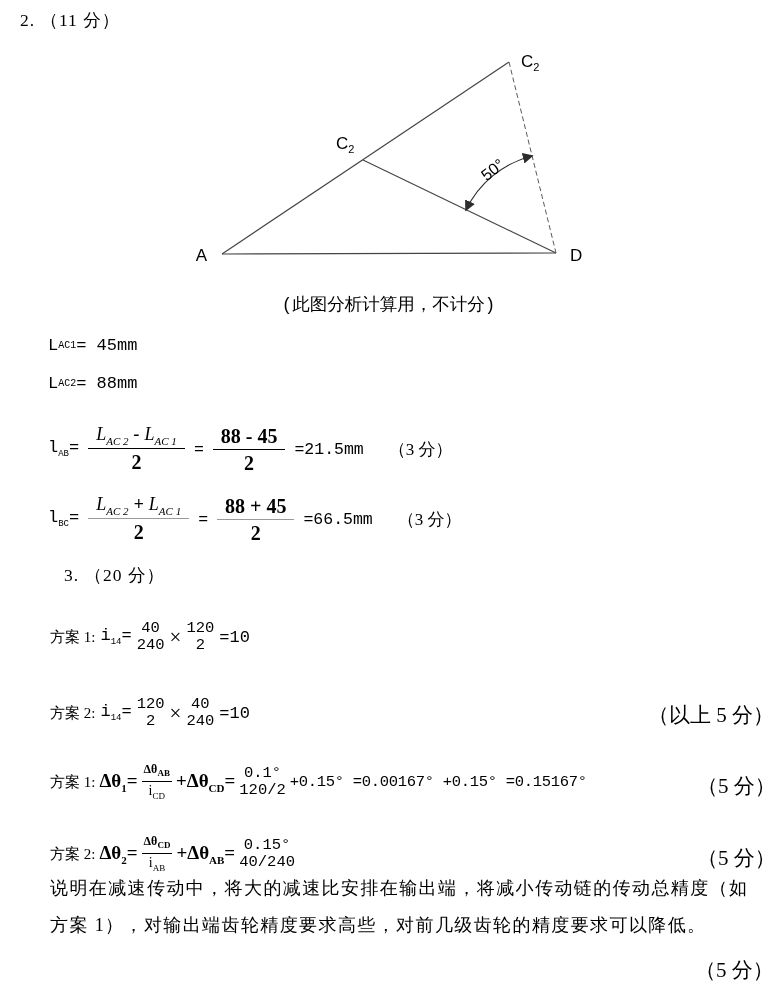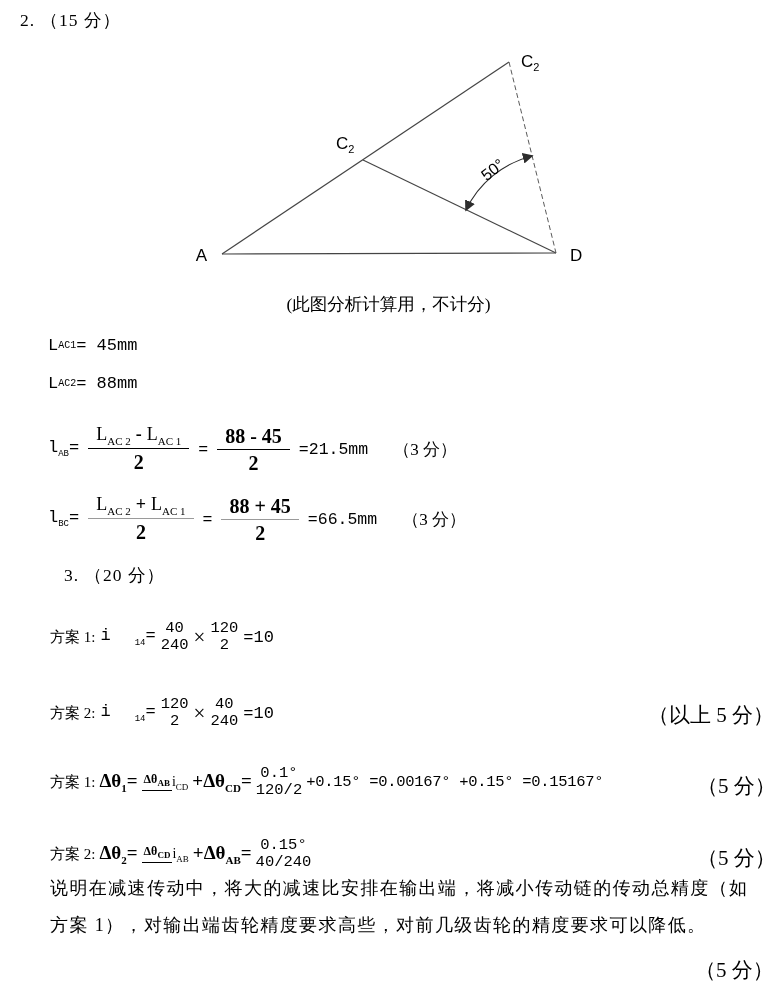--- a/index.html
+++ b/index.html
@@ -19,64 +19,64 @@
   .tinysub { font-size:10px; vertical-align:sub; line-height:1; }
 
   
   .eq { gap:9px; }
   .eq .lhs { font-size:17px; }
   .eq .lhs sub { font-size:9px; line-height:1; }
   .frac { display:inline-flex; flex-direction:column; align-items:center; text-align:center; }
   .frac .num { padding:0 8px 2px; border-bottom:1.6px solid #000; line-height:1.1; }
   .frac .den { padding-top:2px; line-height:1.1; }
   .frac.grey .num { border-bottom-color:#9a9a9a; }
-  .symnum { font-size:18px; }
+  .symnum { font-size:18px;font-style:italic; }
   .symnum sub { font-size:11px; line-height:1; }
   .symnum .op { margin:0 5px; font-weight:bold; }
   .bignum { font-size:20px; font-weight:bold; }
   .bigden { font-size:20px; font-weight:bold; }
   .res { font-size:16.5px; }
   .score-inline { margin-left:16px; font-size:17px; }
 
   
   .stack { display:inline-flex; flex-direction:column; align-items:center; line-height:1.12;
            font-family:"Liberation Mono","DejaVu Sans Mono",monospace; font-size:15.5px; }
 
   
   .ratio { gap:5px; font-size:17px; }
   .ratio .ivar { font-family:"Liberation Mono","DejaVu Sans Mono",monospace; font-size:17px; }
-  .ratio .ivar sub { font-size:9px; line-height:1;margin-left:24px; }
+  .ratio .ivar sub { font-size:9px; line-height:1; }
   .times { font-size:21px; font-family:"Liberation Serif","DejaVu Serif",serif; }
 
   
   .acc { gap:4px; }
   .dtheta { font-family:"Liberation Serif","DejaVu Serif",serif; font-weight:bold; font-size:19px; }
   .dtheta sub { font-size:11px; font-weight:bold; line-height:1; }
-  .sfrac { display:inline-flex; flex-direction:row; align-items:center; line-height:1;
+  .sfrac { display:inline-flex; flex-direction:column; align-items:center; line-height:1;
            font-family:"Liberation Serif","DejaVu Serif",serif;justify-content:space-between; }
   .sfrac .snum { font-size:12px; font-weight:bold; border-bottom:1px solid #000; padding:0 2px 2px; }
   .sfrac .snum sub { font-size:9px; line-height:1; }
   .sfrac .sden { font-size:14px; padding-top:2px; }
   .sfrac .sden sub { font-size:9px; line-height:1; }
   .tail { font-size:15.5px; letter-spacing:-0.3px; }
   .score-abs { position:absolute; font-size:21px; white-space:nowrap;text-align:right; }
 
-  .caption { width:777px; justify-content:center; font-size:17.5px; }
+  .caption { width:777px; justify-content:center; font-size:17.5px;font-family:Liberation Mono, monospace; }
 
   .para { position:absolute; left:50px; top:870px; width:716px; font-size:18px;
           line-height:37px; letter-spacing:1.4px; word-break:break-all; line-break:anywhere; }
 
   svg text { font-family:"Liberation Sans","DejaVu Sans",sans-serif; }
 </style>
 </head>
 <body>
 
 <div class="page">
 
-  <div class="row cjk hdr" style="top:8px; left:20px;">2. （15 分）</div>
+  <div class="row cjk hdr" style="top:8px; left:20px;">2. （11 分）</div>
 
   <svg width="777" height="252" style="position:absolute; top:36px; left:0;">
     <defs>
       <marker id="arrow" viewBox="0 0 10 10" refX="8.5" refY="5" markerWidth="9" markerHeight="9" orient="auto-start-reverse">
         <path d="M0,0 L10,5 L0,10 z" fill="#2d2d2d"></path>
       </marker>
     </defs>
     <path d="M222 218 L509 26" stroke="#454545" stroke-width="1.2" fill="none"></path>
     <path d="M222 218 L556 217" stroke="#454545" stroke-width="1.2" fill="none"></path>
     <path d="M363 124 L556 217" stroke="#454545" stroke-width="1.2" fill="none"></path>

